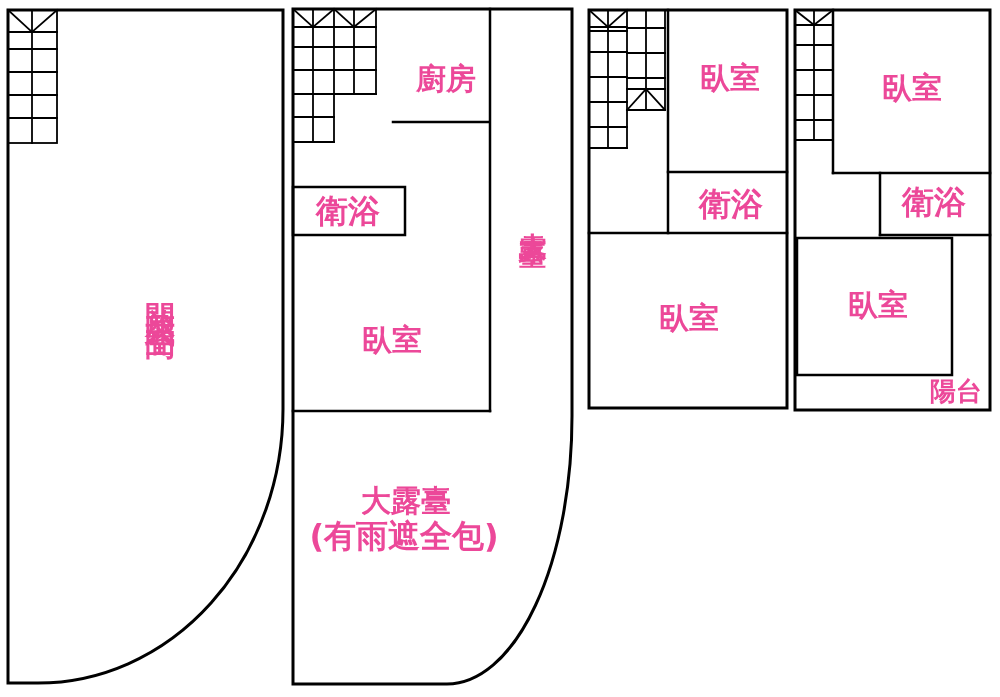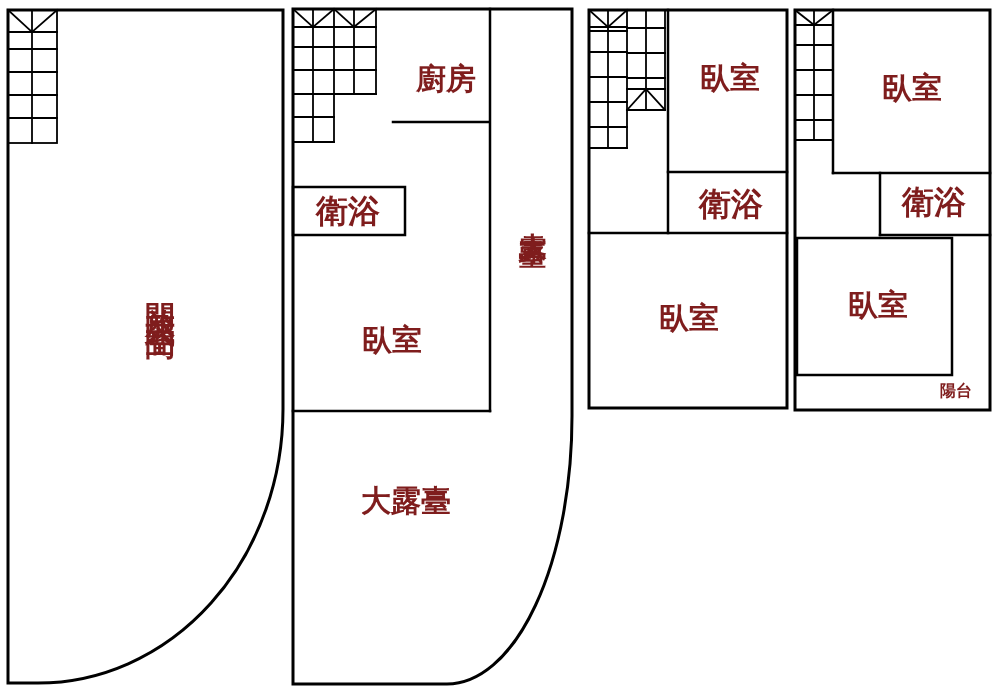--- a/index.html
+++ b/index.html
@@ -17,28 +17,28 @@
   }
   .canvas svg {
     position: absolute;
     left: 0;
     top: 0;
   }
   .lbl {
     position: absolute;
     transform: translate(-50%, -50%);
     white-space: nowrap;
-    color: #7f1d1d;
+    color: #ec4899;
     font-weight: 700;
     font-size: 30px;
     line-height: 1;
     font-family: "DejaVu Sans", sans-serif;
   }
   .lbl-md { font-size: 32px; }
-  .lbl-sm { font-size: 16px; }
+  .lbl-sm { font-size: 26px; }
   .vert {
     writing-mode: vertical-rl;
     text-orientation: upright;
     white-space: normal;
   }
   .vert-open { letter-spacing: 7px; }
   .vert-terrace { letter-spacing: 4px; font-size: 28px; }
 </style>
 </head>
 <body>
@@ -142,20 +142,21 @@
     </g>
   </svg>
 
   <div class="lbl vert vert-open" style="left:160px; top:296px;">開放式空間</div>
 
   <div class="lbl" style="left:446px; top:79px;">廚房</div>
   <div class="lbl lbl-md" style="left:348px; top:211px;">衛浴</div>
   <div class="lbl" style="left:392px; top:340px;">臥室</div>
   <div class="lbl vert vert-terrace" style="left:532px; top:216px;">大露臺</div>
   <div class="lbl" style="left:406px; top:501px;">大露臺</div>
+  <div class="lbl lbl-md" style="left:404px; top:536px;">(有雨遮全包)</div>
 
   <div class="lbl" style="left:730px; top:78px;">臥室</div>
   <div class="lbl lbl-md" style="left:731px; top:204px;">衛浴</div>
   <div class="lbl" style="left:689px; top:318px;">臥室</div>
 
   <div class="lbl" style="left:912px; top:88px;">臥室</div>
   <div class="lbl lbl-md" style="left:934px; top:202px;">衛浴</div>
   <div class="lbl" style="left:878px; top:305px;">臥室</div>
   <div class="lbl lbl-sm" style="left:956px; top:391px;">陽台</div>
 

